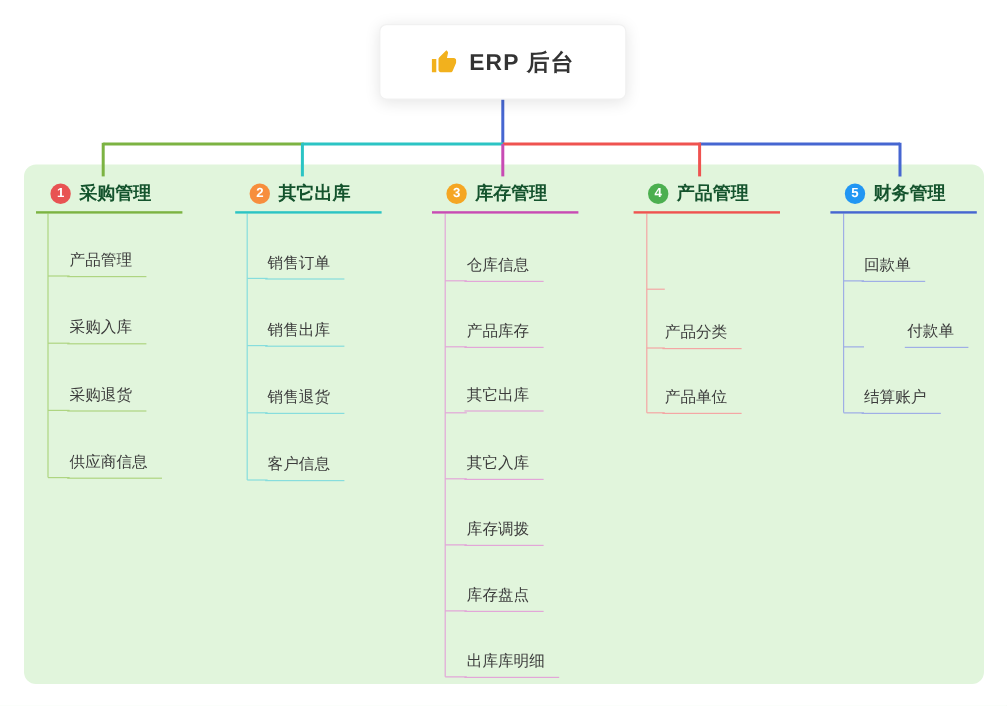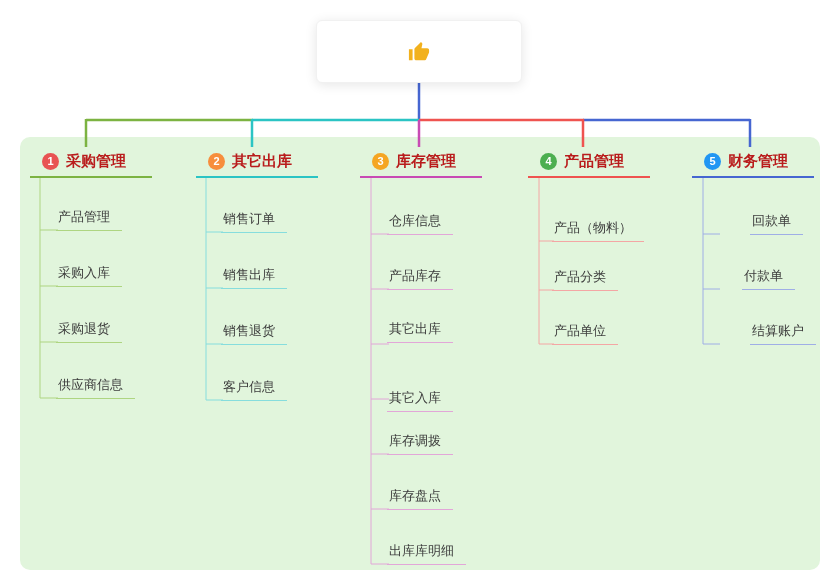--- a/index.html
+++ b/index.html
@@ -24,39 +24,39 @@
   }
   .root-label { font-size:19px; font-weight:bold; color:#333333; letter-spacing:1px; }
   .thumb { display:flex; align-items:center; }
 
   
   .hdr {
     position:absolute; top:147px; width:122px; height:31px;
     display:flex; align-items:center; gap:7px; padding-left:12px;
     border-bottom:2px solid; box-sizing:border-box;
   }
-  .hlabel { font-size:15px; font-weight:bold; color:#b91c1c; white-space:nowrap; }
+  .hlabel { font-size:15px; font-weight:bold; color:#14532d; white-space:nowrap; }
   .badge {
     width:17px; height:17px; border-radius:50%; color:#ffffff;
     font-size:11px; font-weight:bold; line-height:17px; text-align:center;
     flex:0 0 17px;
   }
 
   
   .child {
     position:absolute; font-size:13px; line-height:17px; color:#3c3c3c;
     padding:0 12px 5px 2px; border-bottom:1px solid; white-space:nowrap;
   }
 
   
   .u1 { border-bottom-color:#7CB342; } .bg1 { background:#E85353; } .lb1 { border-bottom-color:#AED581; }
   .u2 { border-bottom-color:#2BC4C4; } .bg2 { background:#F78E3D; } .lb2 { border-bottom-color:#86DDDD; }
   .u3 { border-bottom-color:#C84BB4; } .bg3 { background:#F5A623; } .lb3 { border-bottom-color:#E2A6D8; }
   .u4 { border-bottom-color:#EF5350; } .bg4 { background:#4CAF50; } .lb4 { border-bottom-color:#F4A6A4; }
-  .u5 { border-bottom-color:#4666D1; } .bg5 { background:#2196F3; } .lb5 { border-bottom-color:#9FAEE6;margin-left:32px; }
+  .u5 { border-bottom-color:#4666D1; } .bg5 { background:#2196F3; } .lb5 { border-bottom-color:#9FAEE6; }
 
   .s1 { stroke:#7CB342; stroke-width:2.5; } .l1 { stroke:#AED581; stroke-width:1; }
   .s2 { stroke:#2BC4C4; stroke-width:2.5; } .l2 { stroke:#86DDDD; stroke-width:1; }
   .s3 { stroke:#C84BB4; stroke-width:2.5; } .l3 { stroke:#E2A6D8; stroke-width:1; }
   .s4 { stroke:#EF5350; stroke-width:2.5; } .l4 { stroke:#F4A6A4; stroke-width:1; }
   .s5 { stroke:#4666D1; stroke-width:2.5; } .l5 { stroke:#9FAEE6; stroke-width:1; }
 </style>
 </head>
 <body>
 
@@ -110,20 +110,21 @@
     <line class="l5" x1="703" y1="289" x2="720" y2="289"></line>
     <line class="l5" x1="703" y1="344" x2="720" y2="344"></line>
   </svg>
 
   <div class="root">
     <span class="thumb">
       <svg width="22" height="22" viewBox="0 0 24 24" fill="#F2B11D">
         <path d="M1 21h4V9H1v12zm22-11c0-1.1-.9-2-2-2h-6.31l.95-4.57.03-.32c0-.41-.17-.79-.44-1.06L14.17 1 7.59 7.59C7.22 7.95 7 8.45 7 9v10c0 1.1.9 2 2 2h9c.83 0 1.54-.5 1.84-1.22l3.02-7.05c.09-.23.14-.47.14-.73v-2z"></path>
       </svg>
     </span>
+    <span class="root-label">ERP 后台</span>
   </div>
 
   <div class="hdr u1" style="left:30px;">
     <span class="badge bg1">1</span>
     <span class="hlabel">采购管理</span>
   </div>
   <div class="child lb1" style="left:56px; top:208px;">产品管理</div>
   <div class="child lb1" style="left:56px; top:264px;">采购入库</div>
   <div class="child lb1" style="left:56px; top:320px;">采购退货</div>
   <div class="child lb1" style="left:56px; top:376px;">供应商信息</div>
@@ -137,34 +138,33 @@
   <div class="child lb2" style="left:221px; top:322px;">销售退货</div>
   <div class="child lb2" style="left:221px; top:378px;">客户信息</div>
 
   <div class="hdr u3" style="left:360px;">
     <span class="badge bg3">3</span>
     <span class="hlabel">库存管理</span>
   </div>
   <div class="child lb3" style="left:387px; top:212px;">仓库信息</div>
   <div class="child lb3" style="left:387px; top:267px;">产品库存</div>
   <div class="child lb3" style="left:387px; top:320px;">其它出库</div>
-  <div class="child lb3" style="left:387px; top:377px;margin-top:12px;">其它入库</div>
+  <div class="child lb3" style="left:387px; top:377px;">其它入库</div>
   <div class="child lb3" style="left:387px; top:432px;">库存调拨</div>
   <div class="child lb3" style="left:387px; top:487px;">库存盘点</div>
   <div class="child lb3" style="left:387px; top:542px;">出库库明细</div>
 
   <div class="hdr u4" style="left:528px;">
     <span class="badge bg4">4</span>
     <span class="hlabel">产品管理</span>
   </div>
-  <div class="child lb4" style="left:552px; top:219px;">产品（物料）</div>
   <div class="child lb4" style="left:552px; top:268px;">产品分类</div>
   <div class="child lb4" style="left:552px; top:322px;">产品单位</div>
 
   <div class="hdr u5" style="left:692px;">
     <span class="badge bg5">5</span>
     <span class="hlabel">财务管理</span>
   </div>
   <div class="child lb5" style="left:718px; top:212px;">回款单</div>
-  <div class="child lb5" style="left:710px; top:267px;">付款单</div>
+  <div class="child lb5" style="left:754px; top:267px;">付款单</div>
   <div class="child lb5" style="left:718px; top:322px;">结算账户</div>
 
 </div>
 
 </body></html>

